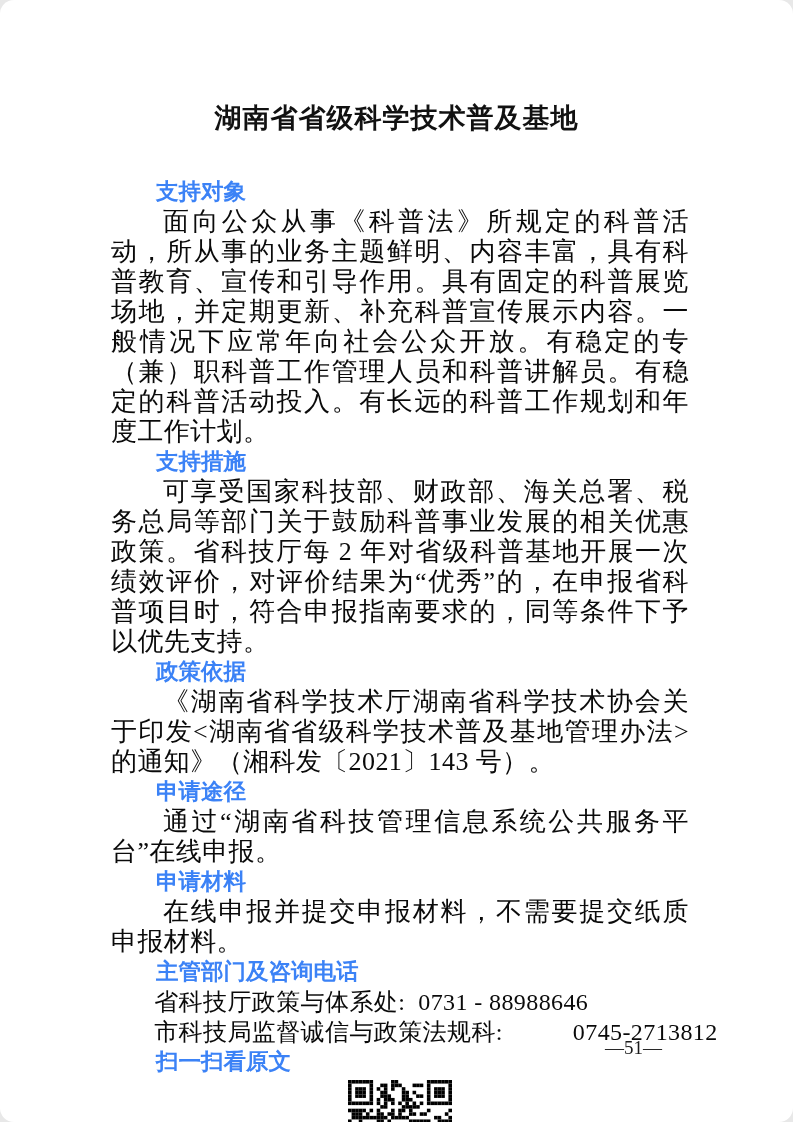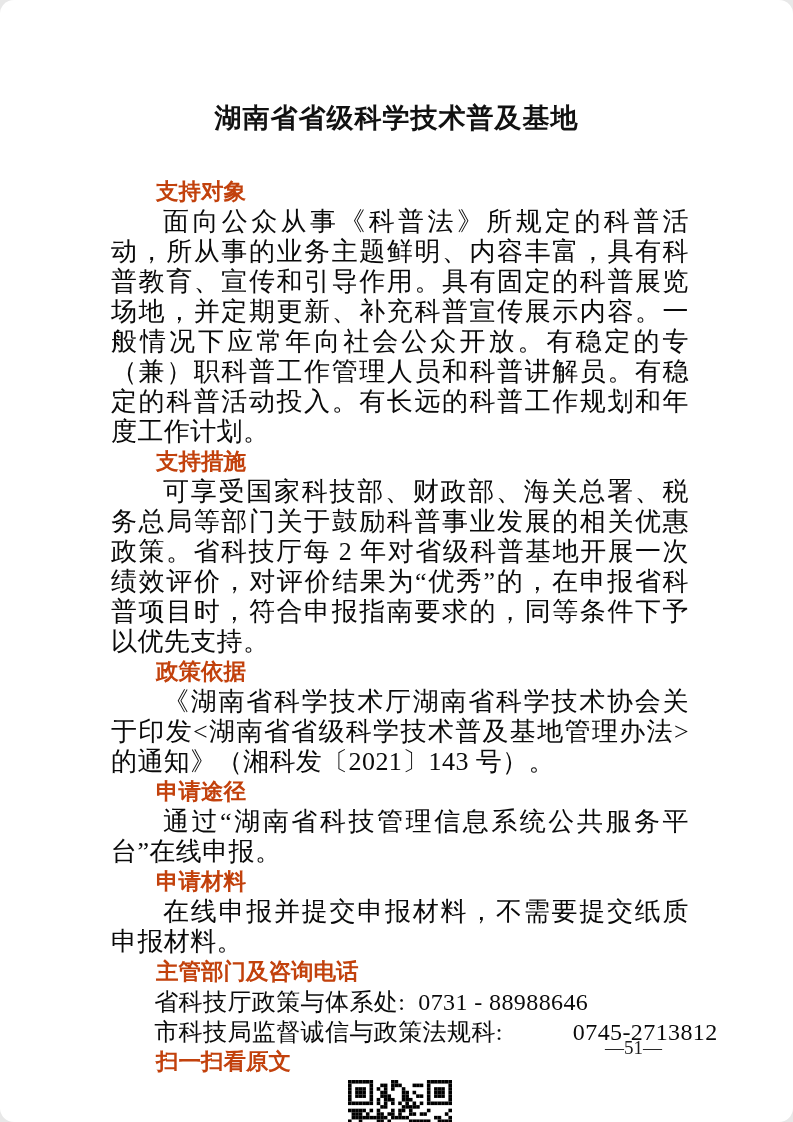--- a/index.html
+++ b/index.html
@@ -27,21 +27,21 @@
   .content {
     margin-top: 41px;
     padding: 0 104px 0 111px;
   }
   .sec-heading {
     font-family: "Liberation Sans", "DejaVu Sans", sans-serif;
     font-weight: bold;
     font-size: 22.5px;
     line-height: 30px;
     text-indent: 2em;
-    color: #c2410c;
+    color: #3b82f6;
   }
   .para {
     font-size: 26px;
     line-height: 30px;
     text-align: justify;
     text-justify: inter-ideograph;
     text-indent: 2em;
     letter-spacing: 0.4px;
     color: #0a0a0a;
   }

